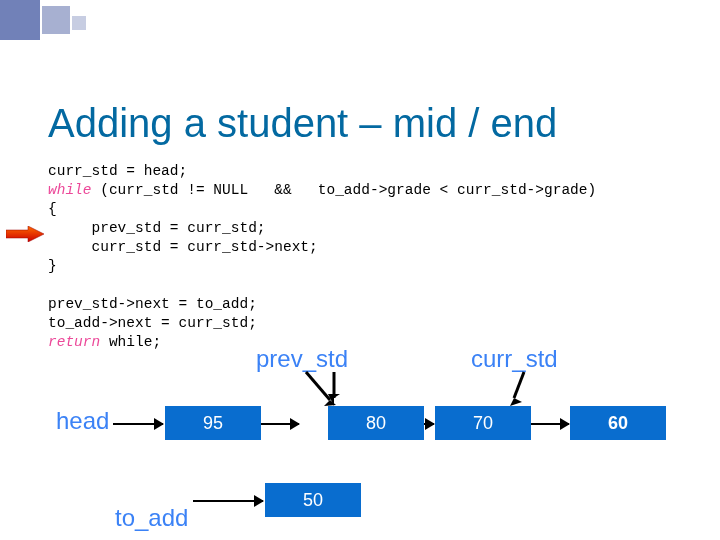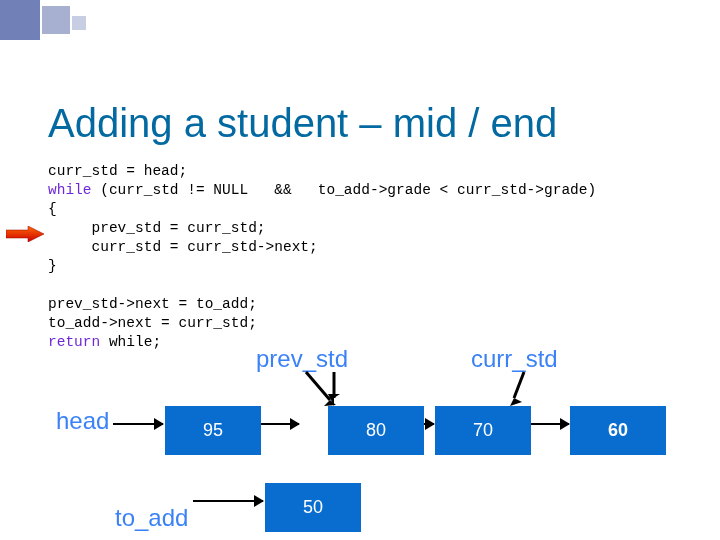--- a/index.html
+++ b/index.html
@@ -40,21 +40,21 @@
     position: absolute;
     left: 48px;
     top: 147px;
     font-family: "Courier New", Courier, monospace;
     font-size: 14.5px;
     line-height: 19px;
     color: #000;
     white-space: pre;
     z-index: 2;
   }
-  .kw { color: #6d28d9; }
+  .kw { color: #ec4899; font-style: italic; }
 
   .arrow-red-small {
     position: absolute;
     z-index: 1;
   }
   .arrow-red-small.left { left: 6px; top: 226px; width: 38px; height: 16px; }
   .arrow-red-small svg { display: block; }
 
   .label {
     position: absolute;
@@ -62,21 +62,21 @@
     color: #3b82f6;
   }
   .label.prev { left: 256px; top: 345px; }
   .label.curr { left: 471px; top: 345px; }
   .label.head { left: 56px;  top: 407px; }
   .label.toadd { left: 115px; top: 504px; }
 
   .node {
     position: absolute;
     width: 96px;
-    height: 49px;
+    height: 34px;
     background: #096dcf;
     color: #ffffff;
     display: flex;
     align-items: center;
     justify-content: center;
     font-size: 18px;
     z-index: 2;
     text-align: center;
   }
   .node.n95 { left: 165px; top: 406px; }

